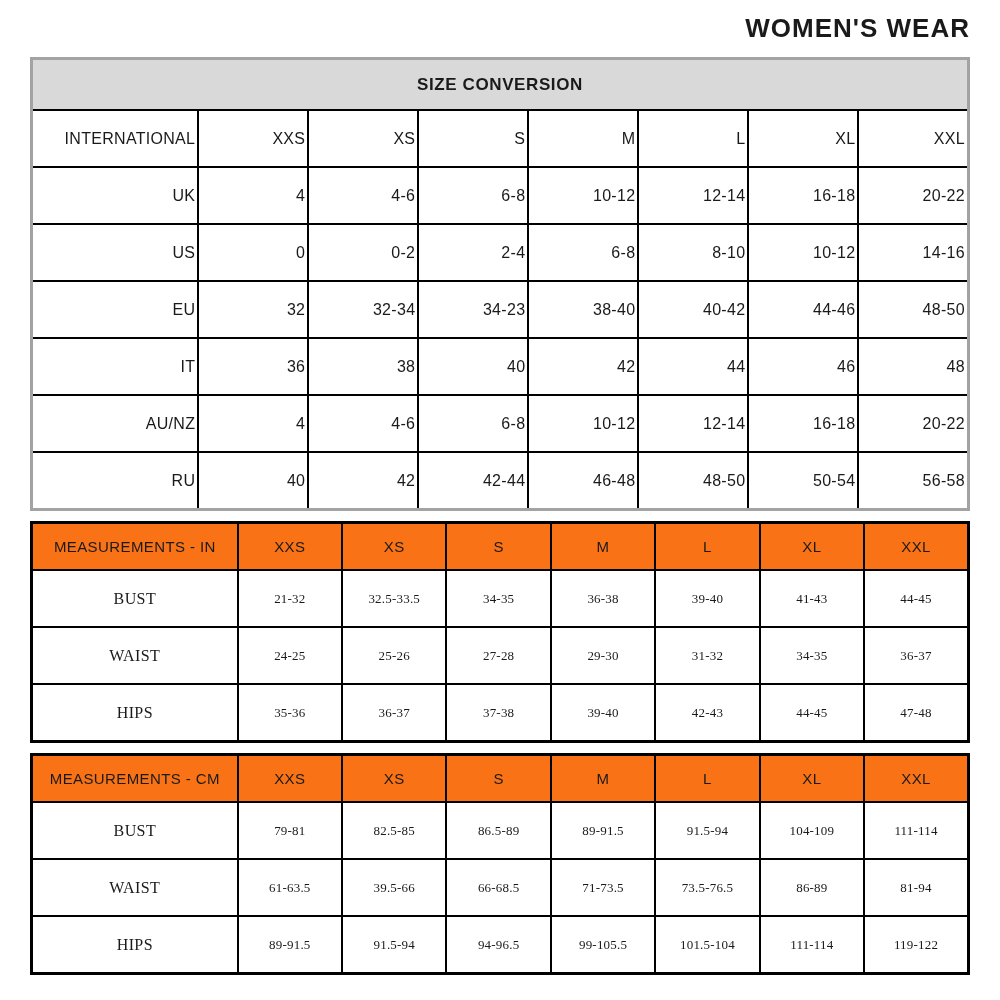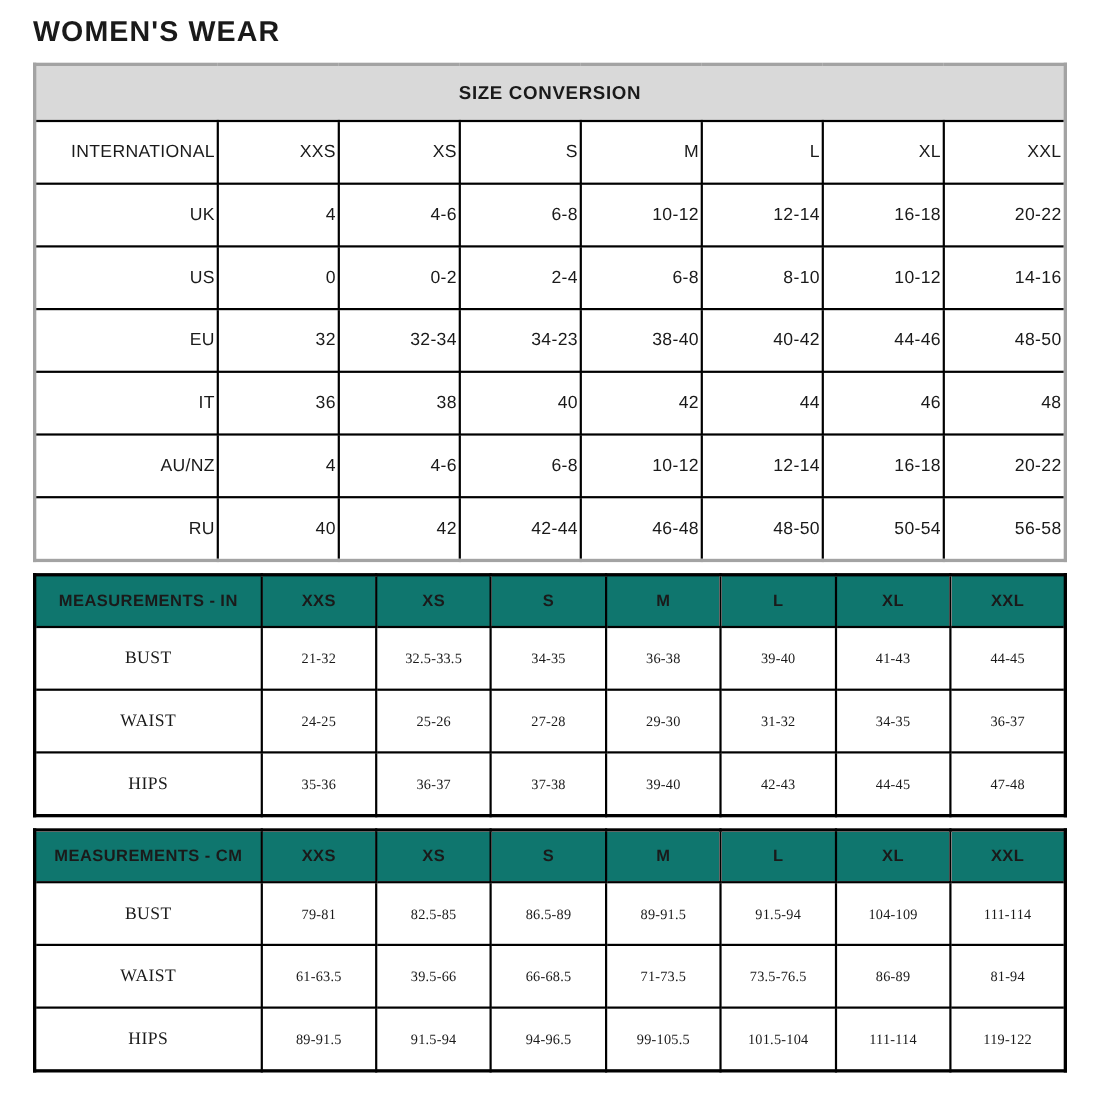--- a/index.html
+++ b/index.html
@@ -8,21 +8,21 @@
     font-family: "Liberation Sans", "DejaVu Sans", sans-serif;
     color: #1a1a1a;
     width: 1000px;
   }
   .page {
     width: 1000px;
     height: 1000px;
     padding: 10px 30px 12px 30px;
   }
   .page-title {
-    text-align: left;
+    text-align: right;
     font-size: 26px;
     font-weight: 700;
     letter-spacing: 1px;
     margin: 4px 0 13px 0;
     line-height: 1.15;
   }
   table {
     width: 100%;
     border-collapse: collapse;
     table-layout: fixed;
@@ -46,24 +46,24 @@
   .tbl-sc td {
     height: 57px;
     font-size: 16px;
     font-weight: 400;
     letter-spacing: 0.3px;
     text-align: right;
   }
   
   .tbl-ms { border: 3px solid #000; margin-bottom: 10px; }
   .tbl-ms th {
-    background: #0f766e;
+    background: #f97316;
     height: 48px;
     font-size: 15px;
-    font-weight: 700;
+    font-weight: 400;
     letter-spacing: 0.4px;
   }
   .tbl-ms td {
     height: 57px;
     font-size: 13px;
     font-weight: 400;
     letter-spacing: 0.2px;
     font-family: Liberation Serif, serif;
   }
   .tbl-ms td.lbl {

